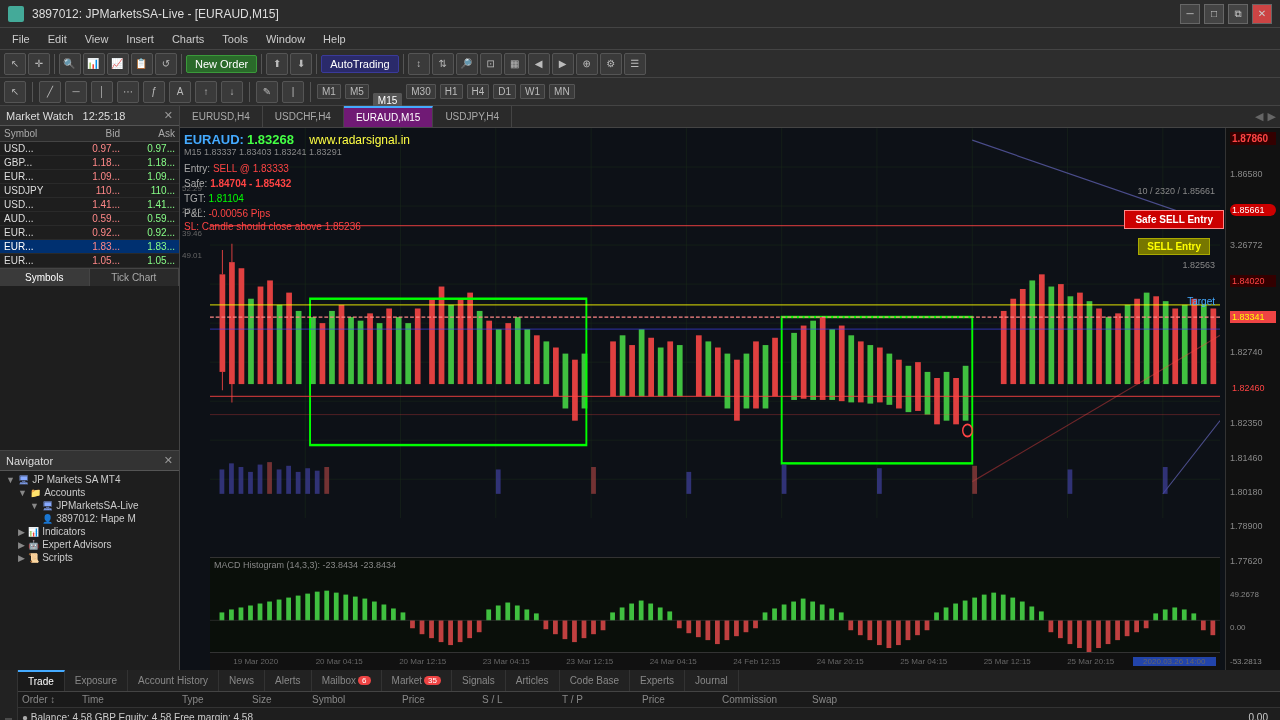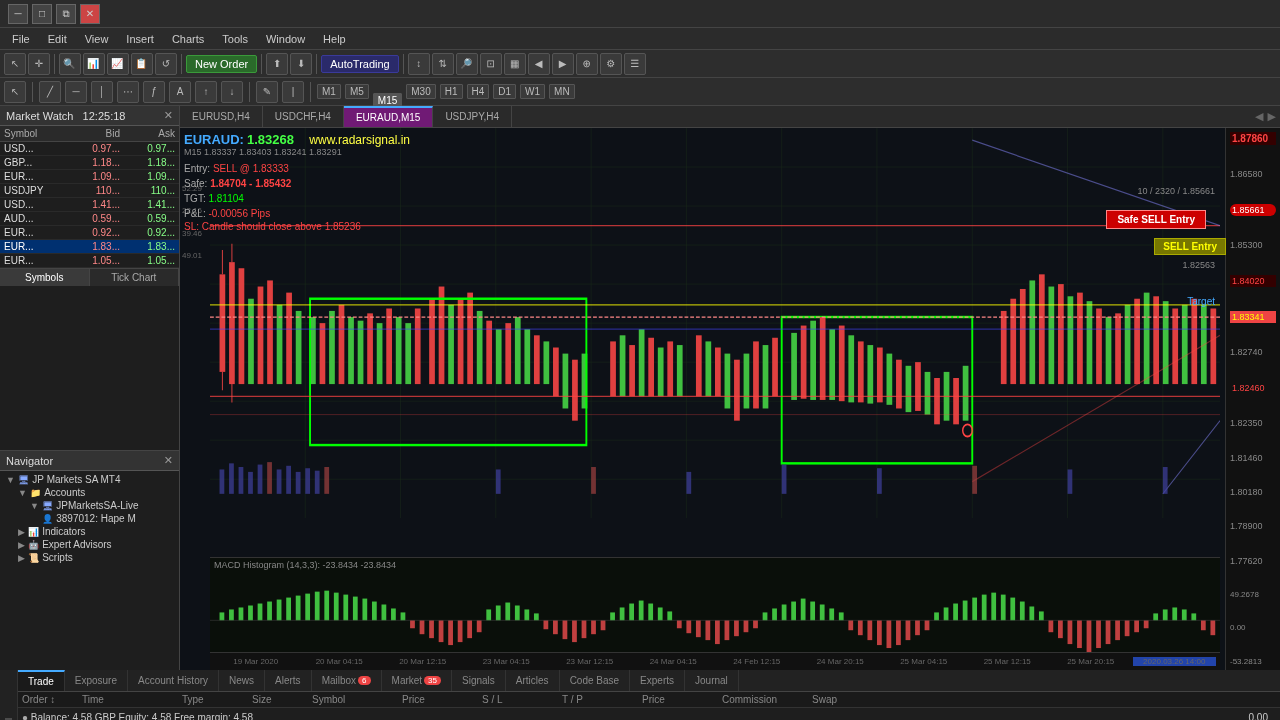--- a/index.html
+++ b/index.html
@@ -315,20 +315,24 @@
 
     .candlestick-body {
       fill-opacity: 1;
     }
 
   </style>
 </head>
 <body>
 
 <div class="title-bar">
+  <div class="title-bar-left">
+    <div class="title-bar-icon"></div>
+    <span class="title-bar-text">3897012: JPMarketsSA-Live - [EURAUD,M15]</span>
+  </div>
   <div class="title-bar-controls">
     <div class="tb-btn">─</div>
     <div class="tb-btn">□</div>
     <div class="tb-btn">⧉</div>
     <div class="tb-btn close">✕</div>
   </div>
 </div>
 
 <div class="menu-bar">
   <span class="menu-item">File</span>
@@ -870,40 +874,40 @@
           <div>52.29</div>
           <div>22.16</div>
           <div>39.46</div>
           <div>49.01</div>
         </div>
 
         <div class="price-scale">
           <div style="color:#f44; font-weight:bold; font-size:10px; background:#330000; padding:1px 2px;">1.87860</div>
           <div>1.86580</div>
           <div style="color:#fff; background:#c00; padding:1px 2px; font-size:9px;border-radius:6px;">1.85661</div>
-          <div>1.85300</div>
+          <div>3.26772</div>
           <div style="color:#f44; background:#330000; padding:1px 2px;">1.84020</div>
           <div style="color:#ff0; background:#ef4444; padding:1px 2px;">1.83341</div>
           <div>1.82740</div>
           <div style="color:#f44; padding:1px 2px;">1.82460</div>
           <div>1.82350</div>
           <div>1.81460</div>
           <div>1.80180</div>
           <div>1.78900</div>
           <div>1.77620</div>
           <div style="font-size:8px;">49.2678</div>
           <div style="font-size:8px;">0.00</div>
           <div style="font-size:8px;">-53.2813</div>
         </div>
 
-        <div style="position:absolute; right:74px; top:82px; background:#c00; color:#fff; padding:3px 10px; font-size:10px; font-weight:bold; border:1px solid #f88; white-space:nowrap;">
+        <div style="position:absolute; right:56px; top:82px; background:#c00; color:#fff; padding:3px 10px; font-size:10px; font-weight:bold; border:1px solid #f88; white-space:nowrap;">
           Safe SELL Entry
         </div>
         <div style="position:absolute; right:65px; top:58px; font-size:9px; color:#888; white-space:nowrap;">10 / 2320 / 1.85661</div>
-        <div style="position:absolute; right:54px; top:110px; background:#770; color:#ff0; padding:2px 8px; font-size:10px; font-weight:bold; border:1px solid #aa0; white-space:nowrap;">
+        <div style="position:absolute; right:70px; top:110px; background:#770; color:#ff0; padding:2px 8px; font-size:10px; font-weight:bold; border:1px solid #aa0; white-space:nowrap;">
           SELL Entry
         </div>
         <div style="position:absolute; right:65px; top:132px; font-size:9px; color:#888; white-space:nowrap;">1.82563</div>
         <div style="position:absolute; right:65px; top:168px; color:#4af; font-size:10px;">Target</div>
 
       </div>
     </div>
   </div>
 </div>
 

